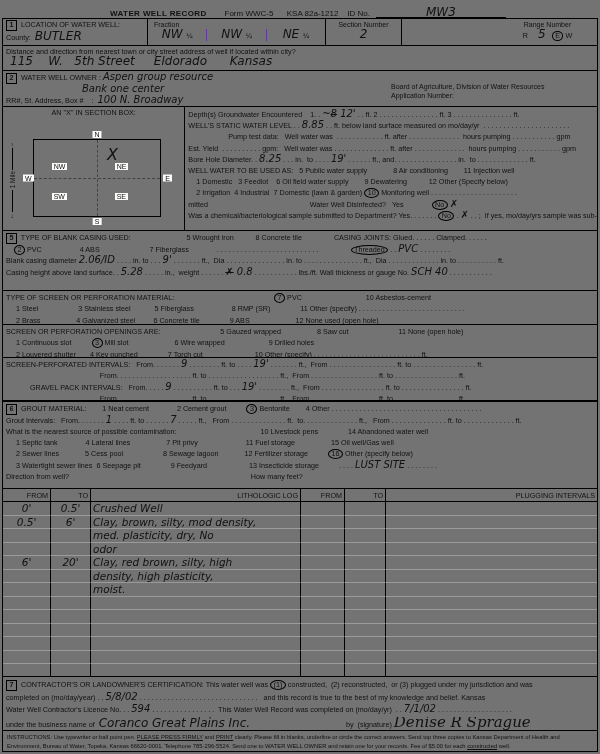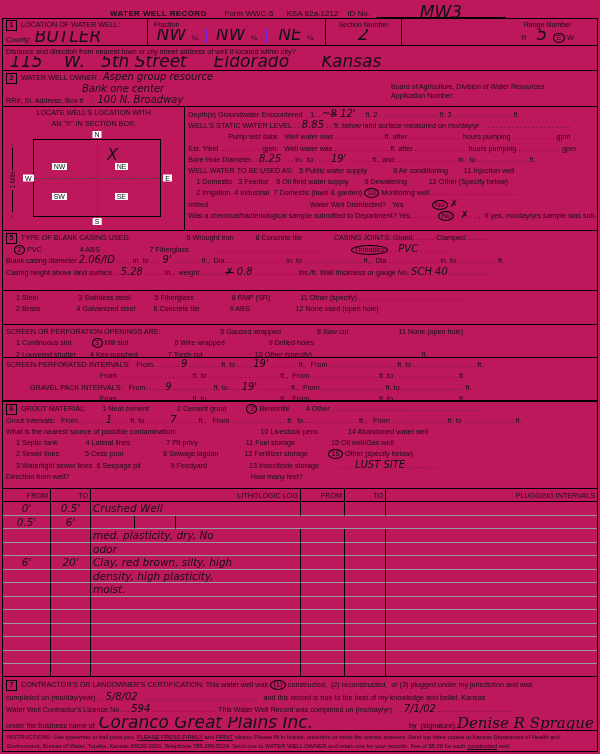--- a/index.html
+++ b/index.html
@@ -1,32 +1,32 @@
 <!DOCTYPE html>
 <html><head>
 <meta charset="utf-8">
 <style>
   html,body{margin:0;padding:0;background:#d8d8d8;}
-  .page{position:relative;width:600px;height:754px;background:#be185d;color:#111;
+  .page{position:relative;width:600px;height:754px;background:#737373;color:#111;
         font-family:"Liberation Sans",sans-serif;overflow:hidden;margin:0 auto;}
   
   .tophdr{height:18px;display:flex;align-items:flex-end;white-space:pre;font-size:8px;padding-left:110px;}
   .tophdr .t{font-weight:bold;letter-spacing:.4px;}
   .idline{display:inline-block;width:130px;border-bottom:1px solid #000;text-align:center;margin-left:6px;}
   
   .formbox{position:absolute;top:18px;left:2px;right:2px;bottom:2px;border:1.6px solid #000;
            display:flex;flex-direction:column;}
   .sec{border-bottom:1px solid #000;overflow:hidden;box-sizing:border-box;flex:none;}
   .ln{white-space:pre;font-size:7.2px;line-height:11.3px;overflow:hidden;}
   .ln-sm{line-height:9px;}
   .pt-p{}
   .pt-u{text-decoration:underline;}
   .pt-hw,.pt-hw2,.pt-scr{font-family:"DejaVu Sans",sans-serif;font-style:italic;font-weight:500;}
   .pt-hw{font-size:10px;line-height:10px;}
-  .pt-hw2{font-size:17px;line-height:10px;}
+  .pt-hw2{font-size:12px;line-height:10px;}
   .pt-scr{font-size:10px;text-decoration:line-through;}
   .pt-circ{display:inline-block;border:1.2px solid #000;border-radius:50%;padding:0 2.5px;line-height:8px;}
   .pt-box{display:inline-block;border:1px solid #000;padding:0 2.5px;line-height:8.5px;font-weight:bold;margin-right:2px;}
   .pt-sig{font-family:"DejaVu Serif",serif;font-style:italic;font-size:15px;line-height:10px;}
   
   .locrow{display:flex;height:27px;}
   .locrow>div{border-right:1px solid #000;box-sizing:border-box;padding:1px 3px;}
   .locrow>div:last-child{border-right:none;}
   .lc1{width:145px;}
   .lc2{width:178px;padding:1px 0 !important;}
@@ -132,21 +132,20 @@
           <div class="ln"><span class="pt-hw">Oklahoma City  OK  73102</span></div>
         </div>
       <div class="ownright">
         <div>Board of Agriculture, Division of Water Resources</div>
         <div>Application Number:</div>
       </div>
     </div>
 
     <div class="sec row34">
       <div class="cell3">
-        <div class="ttl">LOCATE WELL'S LOCATION WITH</div>
         <div class="ttl">AN "X" IN SECTION BOX:</div>
         <div class="milerail">
           <span>↑</span>
           <span class="bar"></span>
           <span class="mtxt">1 Mile</span>
           <span class="bar"></span>
           <span>↓</span>
         </div>
         <div class="compass">
           <div class="vdash"></div>
@@ -176,20 +175,21 @@
         </div>
     </div>
 
     <div class="sec" style="height:60px;padding:1px 3px 0 3px;">
         <div class="ln"><span class="pt-box">5</span><span class="pt-p"> TYPE OF BLANK CASING USED:                            5 Wrought iron           8 Concrete tile                CASING JOINTS: Glued. . . . . . Clamped. . . . . .</span></div>
         <div class="ln"><span class="pt-p">    </span><span class="pt-circ">2</span><span class="pt-p"> PVC                   4 ABS                         7 Fiberglass              . . . . . . . . . . . . . . . . . . . . . . . . . .                </span><span class="pt-circ">Threaded</span><span class="pt-p"> . . </span><span class="pt-hw">PVC</span><span class="pt-p"> . . . . . . . .</span></div>
         <div class="ln"><span class="pt-p">Blank casing diameter </span><span class="pt-hw">2.06/ID</span><span class="pt-p"> . . . . in. to . . . </span><span class="pt-hw">9'</span><span class="pt-p"> . . . . . . . ft.,  Dia . . . . . . . . . . . . . . . in. to . . . . . . . . . . . . . . . ft.,  Dia . . . . . . . . . . . . . in. to . . . . . . . . . . ft.</span></div>
         <div class="ln"><span class="pt-p">Casing height above land surface. . </span><span class="pt-hw">5.28</span><span class="pt-p"> . . . . . in.,  weight . . . . . . </span><span class="pt-scr">✗</span><span class="pt-hw"> 0.8</span><span class="pt-p"> . . . . . . . . . . . lbs./ft. Wall thickness or gauge No. </span><span class="pt-hw">SCH 40</span><span class="pt-p"> . . . . . . . . . . .</span></div>
       </div>
     <div class="sec" style="height:34px;padding:1px 3px 0 3px;">
+        <div class="ln"><span class="pt-p">TYPE OF SCREEN OR PERFORATION MATERIAL:                                                  </span><span class="pt-circ">7</span><span class="pt-p"> PVC                                10 Asbestos-cement</span></div>
         <div class="ln"><span class="pt-p">     1 Steel                    3 Stainless steel            5 Fiberglass                   8 RMP (SR)               11 Other (specify) . . . . . . . . . . . . . . . . . . . . . . . . . . .</span></div>
         <div class="ln"><span class="pt-p">     2 Brass                  4 Galvanized steel         6 Concrete tile               9 ABS                       12 None used (open hole)</span></div>
       </div>
     <div class="sec" style="height:33px;padding:1px 3px 0 3px;">
         <div class="ln"><span class="pt-p">SCREEN OR PERFORATION OPENINGS ARE:                              5 Gauzed wrapped                  8 Saw cut                         11 None (open hole)</span></div>
         <div class="ln"><span class="pt-p">     1 Continuous slot          </span><span class="pt-circ">3</span><span class="pt-p"> Mill slot                       6 Wire wrapped                      9 Drilled holes</span></div>
         <div class="ln"><span class="pt-p">     2 Louvered shutter       4 Key punched               7 Torch cut                          10 Other (specify) . . . . . . . . . . . . . . . . . . . . . . . . . . . ft.</span></div>
       </div>
     <div class="sec" style="height:43px;padding:1px 3px 0 3px;">
         <div class="ln"><span class="pt-p">SCREEN-PERFORATED INTERVALS:   From. . . . . . . </span><span class="pt-hw">9</span><span class="pt-p"> . . . . . . . . ft. to . . . . </span><span class="pt-hw">19'</span><span class="pt-p"> . . . . . . . ft.,  From . . . . . . . . . . . . . . . . . ft. to . . . . . . . . . . . . . . . . ft.</span></div>
@@ -226,20 +226,21 @@
             <div class="tc1"><span class="hwcell">0'</span></div>
             <div class="tc2"><span class="hwcell">0.5'</span></div>
             <div class="tc3"><span class="hwcell">Crushed Well</span></div>
             <div class="tc4"></div>
             <div class="tc5"></div>
             <div class="tc6"></div>
           </div>
           <div class="trow">
             <div class="tc1"><span class="hwcell">0.5'</span></div>
             <div class="tc2"><span class="hwcell">6'</span></div>
+            <div class="tc3"><span class="hwcell">Clay, brown, silty, mod density,</span></div>
             <div class="tc4"></div>
             <div class="tc5"></div>
             <div class="tc6"></div>
           </div>
           <div class="trow">
             <div class="tc1"></div>
             <div class="tc2"></div>
             <div class="tc3"><span class="hwcell">med. plasticity, dry, No</span></div>
             <div class="tc4"></div>
             <div class="tc5"></div>

